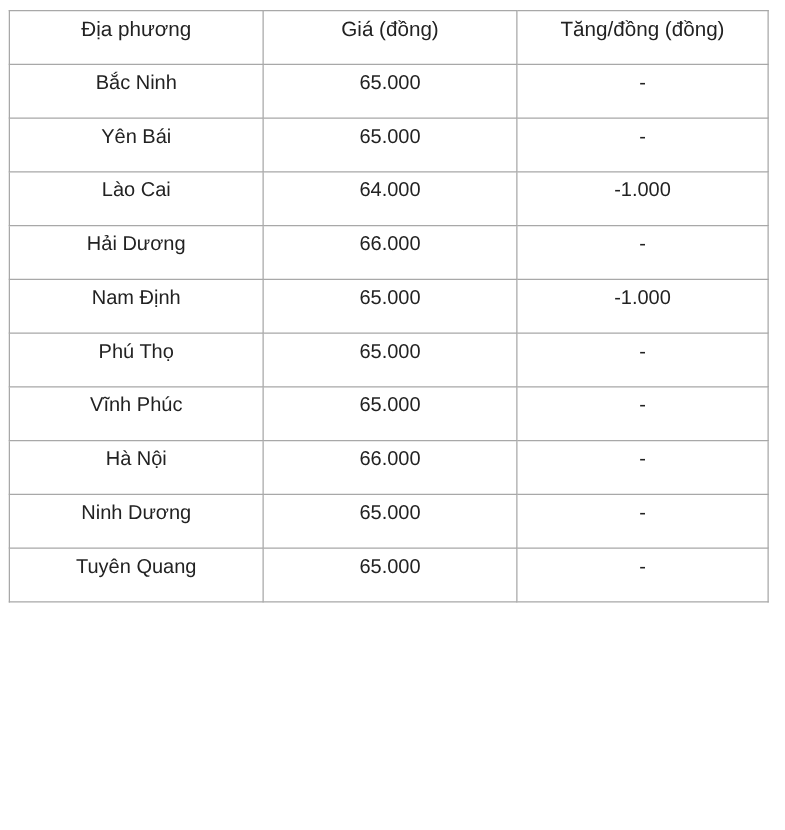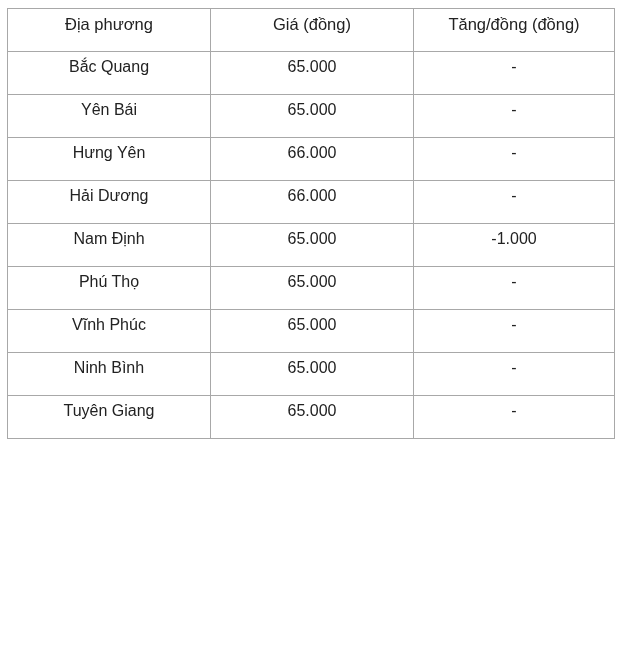--- a/index.html
+++ b/index.html
@@ -30,21 +30,21 @@
           <span class="cell-text">Giá (đồng)</span>
         </th>
       <th>
           <span class="cell-text">Tăng/đồng (đồng)</span>
         </th>
     </tr>
   </thead>
   <tbody id="tbody">
       <tr>
         <td>
-          <span class="cell-text">Bắc Quang</span>
+          <span class="cell-text">Bắc Ninh</span>
         </td>
         <td>
           <span class="cell-text">65.000</span>
         </td>
         <td>
           <span class="cell-text">-</span>
         </td>
       </tr>
       <tr>
         <td>
@@ -52,27 +52,27 @@
         </td>
         <td>
           <span class="cell-text">65.000</span>
         </td>
         <td>
           <span class="cell-text">-</span>
         </td>
       </tr>
       <tr>
         <td>
-          <span class="cell-text">Hưng Yên</span>
+          <span class="cell-text">Lào Cai</span>
         </td>
         <td>
-          <span class="cell-text">66.000</span>
+          <span class="cell-text">64.000</span>
         </td>
         <td>
-          <span class="cell-text">-</span>
+          <span class="cell-text">-1.000</span>
         </td>
       </tr>
       <tr>
         <td>
           <span class="cell-text">Hải Dương</span>
         </td>
         <td>
           <span class="cell-text">66.000</span>
         </td>
         <td>
@@ -107,32 +107,43 @@
         </td>
         <td>
           <span class="cell-text">65.000</span>
         </td>
         <td>
           <span class="cell-text">-</span>
         </td>
       </tr>
       <tr>
         <td>
-          <span class="cell-text">Ninh Bình</span>
+          <span class="cell-text">Hà Nội</span>
+        </td>
+        <td>
+          <span class="cell-text">66.000</span>
+        </td>
+        <td>
+          <span class="cell-text">-</span>
+        </td>
+      </tr>
+      <tr>
+        <td>
+          <span class="cell-text">Ninh Dương</span>
         </td>
         <td>
           <span class="cell-text">65.000</span>
         </td>
         <td>
           <span class="cell-text">-</span>
         </td>
       </tr>
       <tr>
         <td>
-          <span class="cell-text">Tuyên Giang</span>
+          <span class="cell-text">Tuyên Quang</span>
         </td>
         <td>
           <span class="cell-text">65.000</span>
         </td>
         <td>
           <span class="cell-text">-</span>
         </td>
       </tr>
     </tbody>
 </table>

